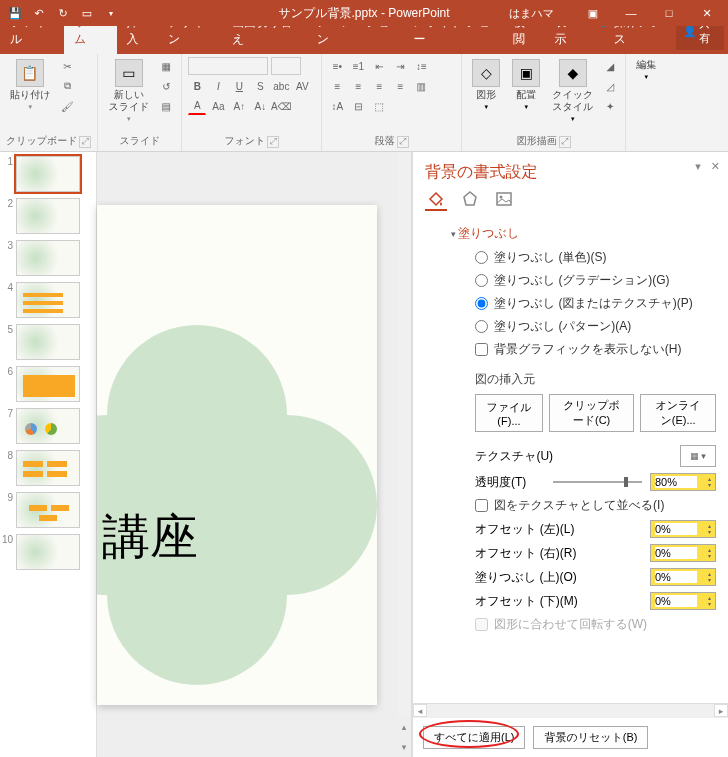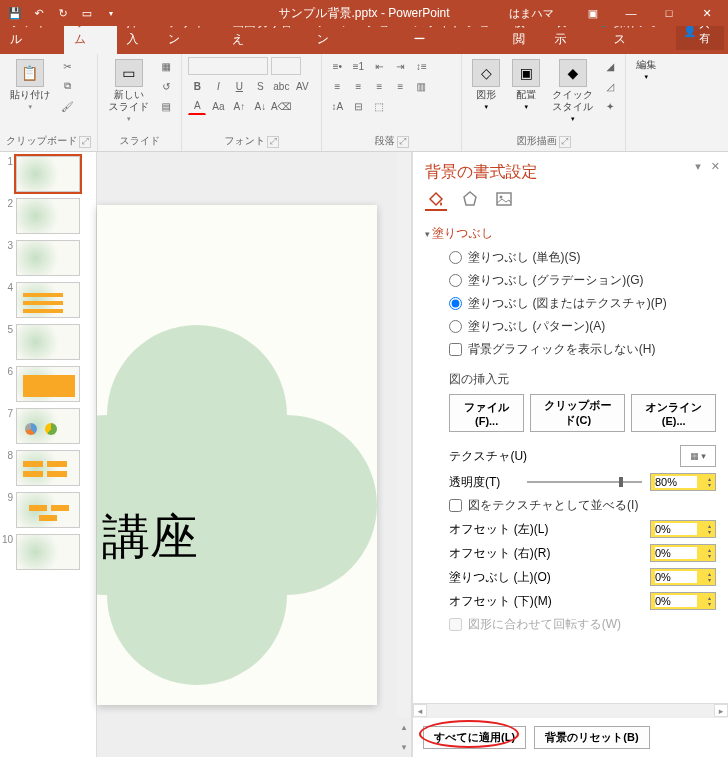--- a/index.html
+++ b/index.html
@@ -59,28 +59,28 @@
     .scroll-arrow { flex:1; display:flex; align-items:center; justify-content:center; color:#888; font-size:9px; }
 
     
     .format-pane { width: 316px; background: #fff; border-left: 1px solid #ddd; display: flex; flex-direction: column; }
     .fp-header { padding: 10px 12px 6px 12px; position: relative; }
     .fp-title { color: #c4401f; font-size: 16px; }
     .fp-header-icons { display: flex; gap: 12px; margin-top: 6px; }
     .fp-header-icons span { width: 22px; height: 22px; display: flex; align-items: center; justify-content: center; border-bottom: 2px solid transparent; }
     .fp-header-icons span.active { border-bottom-color: #c4401f; }
     .fp-topright { position: absolute; right: 8px; top: 8px; display: flex; gap: 10px; color: #888; }
-    .fp-body { flex: 1; overflow-y: auto; padding: 0 12px 8px 12px; }
+    .fp-body { flex: 1; overflow-y: auto; padding: 0 12px 8px 12px; margin-left: 26px; }
     .fp-section-title { color: #c4401f; font-size: 12px; padding: 8px 0 4px 10px; }
     .fp-section-title::before { content: "▾ "; font-size: 9px; color: #666; margin-left:-10px; }
     .fp-option { display: flex; align-items: center; gap: 6px; padding: 3px 0 3px 24px; font-size: 12px; color: #333; }
     .fp-option input { margin: 0; }
     .fp-subhead { font-size: 12px; padding: 10px 0 6px 24px; color: #444; }
     .fp-btnrow { display: flex; gap: 6px; padding-left: 24px; }
-    .fp-btn { border: 1px solid #aaa; background: #fdfdfd; padding: 3px 10px; font-size: 11px; cursor: pointer; font-weight: bold; }
+    .fp-btn { border: 1px solid #aaa; background: #fdfdfd; padding: 3px 10px; font-size: 11px; cursor: pointer; }
     .fp-field { display: flex; align-items: center; padding: 3px 0 3px 24px; font-size: 12px; }
     .fp-field-label { flex: 1; }
     .fp-spinner { width: 66px; border: 1px solid #aaa; display: flex; align-items: center; padding: 2px 4px; font-size: 11px; background: #fde047; }
     .fp-spinner input { border: none; width: 42px; font-size: 11px; outline: none; }
     .fp-spinner .spin { display: flex; flex-direction: column; font-size: 6px; line-height: 6px; color: #666; margin-left: auto; }
     .fp-slider-row { display:flex; align-items:center; padding: 3px 0 3px 24px; font-size:12px; gap:8px; }
     .fp-slider { flex:1; height:2px; background:#aaa; position:relative; }
     .fp-slider-handle { position:absolute; top:-4px; width:4px; height:10px; background:#666; }
     .fp-texture-dd { width: 36px; height: 22px; border: 1px solid #aaa; margin-left: auto; display:flex; align-items:center; justify-content:center; font-size:9px; color:#666; }
     .fp-hscroll { height: 14px; border-top: 1px solid #ddd; display:flex; align-items:center; }

